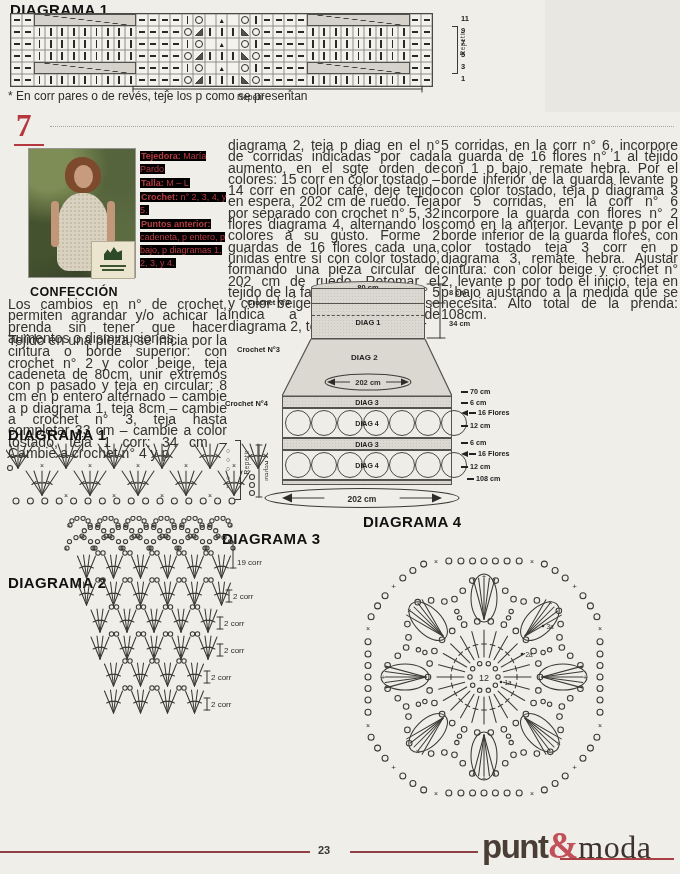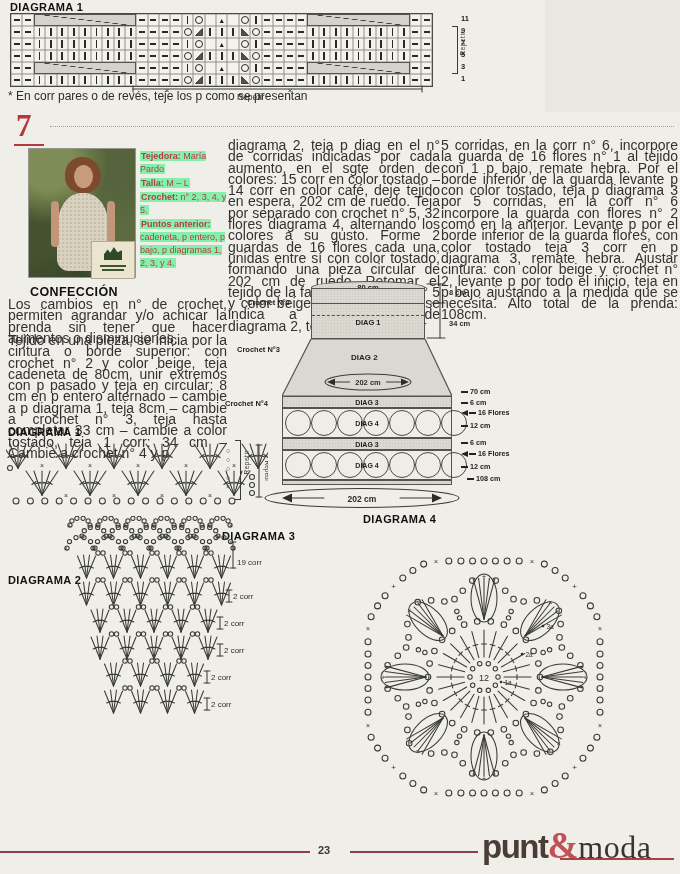--- a/index.html
+++ b/index.html
@@ -1,21 +1,21 @@
 <!DOCTYPE html>
 <html><head>
 <meta charset="utf-8">
 <style>
   html,body{margin:0;padding:0;background:#888;}
   .page{position:relative;width:680px;height:874px;background:#f0eee8;
     font-family:"Liberation Sans",sans-serif;color:#2e2c2a;overflow:hidden;margin:0 auto;}
   .abs{position:absolute;}
   .scanshade{background:#e9e7e2;}
   
-  .diagT{font-weight:bold;font-size:11px;letter-spacing:.4px;color:#111;}
+  .diagT{font-weight:bold;font-size:15px;letter-spacing:.4px;color:#111;}
   .chartgrid{display:grid;grid-template-columns:repeat(37,11.4px);grid-auto-rows:12px;
     border:1.3px solid #4a4a46;background:#f4f2ec;width:fit-content;}
   .cell{box-shadow:inset 0 0 0 0.5px #8f8d88;display:flex;align-items:center;justify-content:center;overflow:hidden;}
   .cable{background:#d4d2cb;box-shadow:inset 0 0 0 1px #55534f;
     background-image:linear-gradient(to top right,transparent 48.5%,#45433f 49.4%,#45433f 51%,transparent 52%);}
   .s-dash{width:6px;height:1.6px;background:#2a2a28;}
   .s-bar{width:1.8px;height:7.5px;background:#2a2a28;}
   .s-o{width:6px;height:6px;border:1.1px solid #2a2a28;border-radius:50%;}
   .s-tri{font-size:7px;color:#1c1c1a;line-height:7px;}
   .rownums div{height:12px;line-height:12px;font-size:7.5px;font-weight:bold;color:#222;margin-left:21px;}
@@ -38,21 +38,21 @@
      linear-gradient(#6d7a4c,#4a5633);}
   .hair{background:#7d4a2e;border-radius:48% 52% 45% 45%;}
   .face{background:#c79b7d;border-radius:50%;}
   .dress{background:#d9d2c0;border-radius:45% 45% 12px 12px;
     background-image:radial-gradient(#c7bfa9 0.8px,transparent 1px);background-size:4px 4px;}
   .arm{background:#c29779;border-radius:4px;}
   .logobox{background:#ebe4cf;border:1px solid #b4ac94;}
   .logomark{background:#2f4a28;clip-path:polygon(0 55%,20% 20%,35% 45%,55% 0,75% 40%,100% 25%,100% 100%,0 100%);}
   .logoline{background:#3c5530;height:1.5px;}
   .mats{font-size:9px;line-height:13px;color:#b73c44;width:88px;}
-  .mats .hl{background:#86efac;padding:0 1px;}
+  .mats .hl{background:#000000;padding:0 1px;}
   .mats b{font-weight:bold;}
   .matline{margin:0 0 1px 0;}
   
   .jtext{font-size:14px;line-height:11.3px;text-align:justify;color:#343230;}
   .h-conf{font-size:12.5px;font-weight:bold;letter-spacing:.4px;color:#111;}
   
   .schem-fill{background:#dbd8d1;background-image:radial-gradient(#c8c5bd .6px,transparent .8px);background-size:3px 3px;}
   .schemlbl{font-size:7.5px;font-weight:bold;color:#222;white-space:nowrap;}
   .schemlblc{font-size:7.5px;font-weight:bold;color:#222;text-align:center;}
   .bline{border:1px solid #55534f;box-sizing:border-box;}

